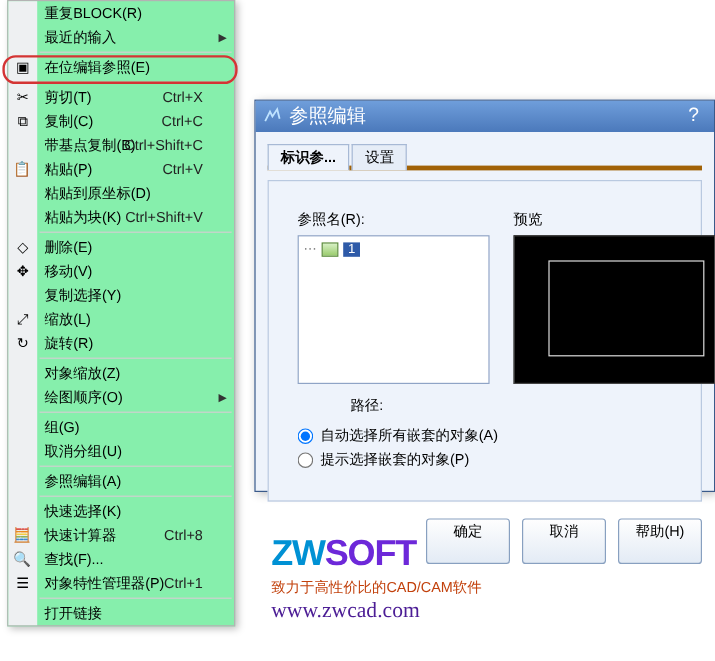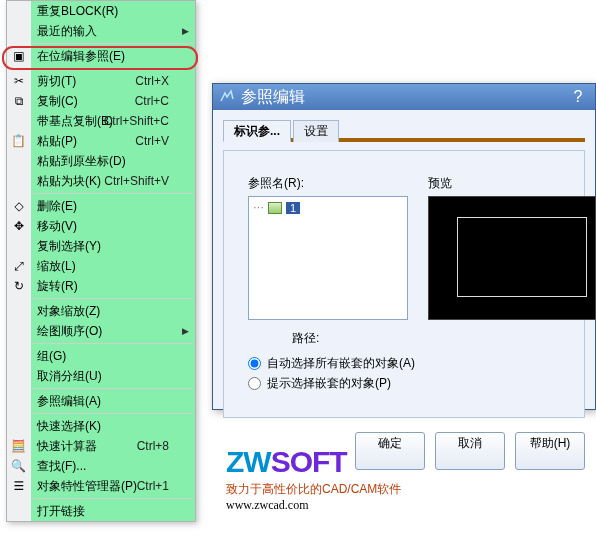--- a/index.html
+++ b/index.html
@@ -45,21 +45,21 @@
 .radio { display: flex; align-items: center; gap: 6px; height: 20px; }
 .radio input { margin: 0; }
 
 .btnrow { display: flex; justify-content: flex-end; gap: 10px; padding: 8px 10px; }
 .btn { min-width: 70px; height: 38px; border: 1px solid #88a0c0; background: linear-gradient(#fefefe,#e3ebf5); border-radius: 3px; text-align: center; line-height: 20px; cursor: default; font-size: 12px; }
 
 .logo { position: absolute; left: 226px; top: 445px; }
 .logo .brand { font-family: Arial, sans-serif; font-size: 30px; font-weight: 800; letter-spacing: -1px; }
 .brand .zw { color: #0091d4; } .brand .soft { color: #6d28d9; }
 .logo .tag { color: #c2410c; font-size: 12px; margin-top: 2px; }
-.logo .url { color: #000000; font-size: 12px; font-family: "Times New Roman", serif; }
+.logo .url { color: #4c1d95; font-size: 18px; font-family: "Times New Roman", serif; }
 </style>
 </head>
 <body>
 
 <div class="ctx">
   <div class="iconcol"></div>
   <div id="menu-body">
       <div class="mi">
         <span class="lbl">重复BLOCK(R)</span>
       </div>

